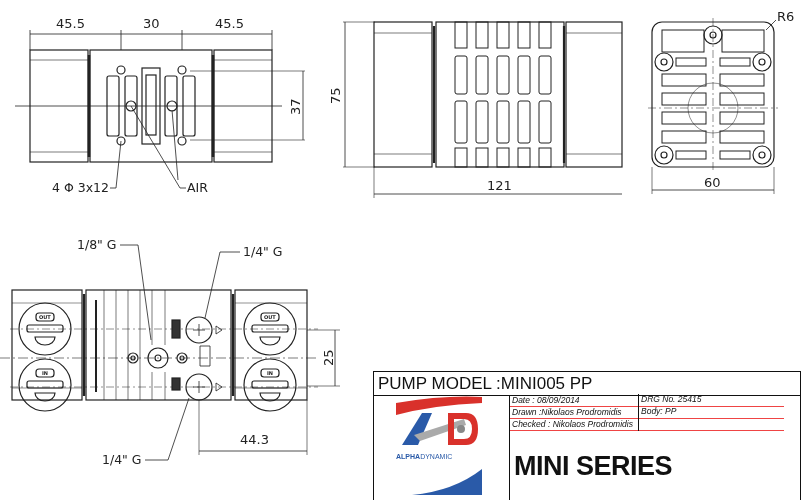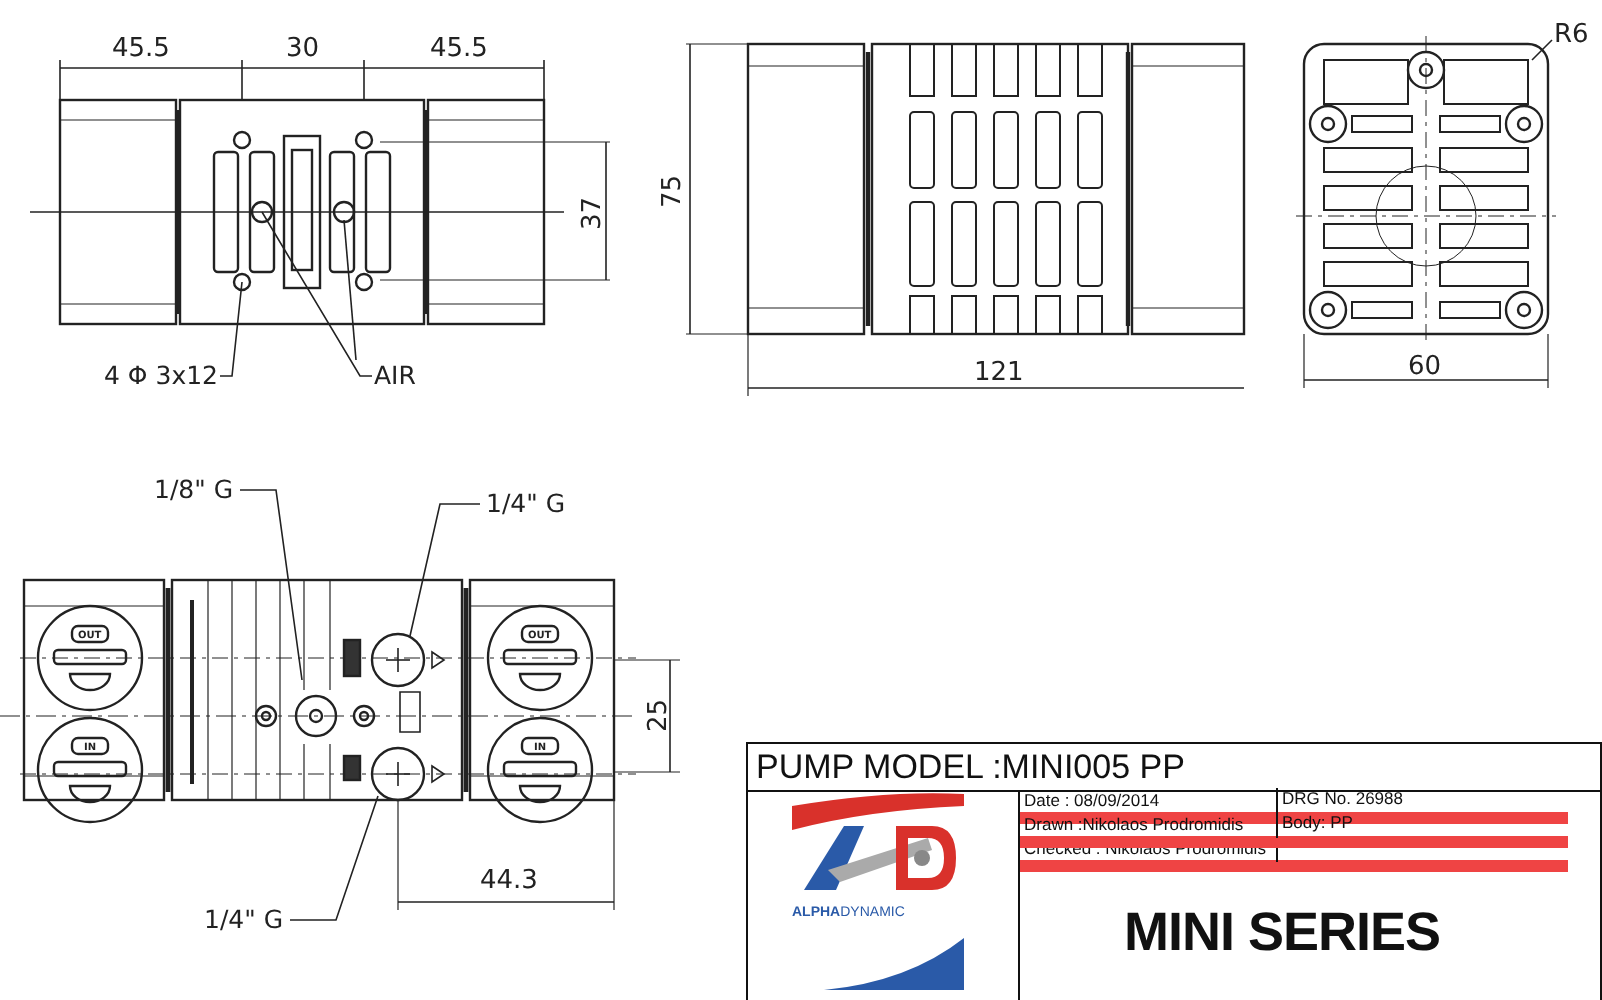--- a/index.html
+++ b/index.html
@@ -4,24 +4,24 @@
 <style>
   html,body{margin:0;padding:0;background:#fff;}
   body{width:801px;height:500px;position:relative;overflow:hidden;font-family:"DejaVu Sans",sans-serif;}
   svg{position:absolute;left:0;top:0;}
   .dim{font-family:"DejaVu Sans",sans-serif;font-size:13px;fill:#222;}
   .lbl{font-family:"DejaVu Sans",sans-serif;font-size:12.5px;fill:#222;}
   .tb{position:absolute;left:373px;top:371px;width:428px;height:130px;border:1.5px solid #111;box-sizing:border-box;background:#fff;}
   .tb-title{height:23px;border-bottom:1.5px solid #111;font-family:"Liberation Sans",sans-serif;font-size:17px;line-height:23px;padding-left:4px;color:#111;}
   .tb-body{position:absolute;top:23px;left:0;right:0;bottom:0;}
   .tb-logo{position:absolute;left:0;top:0;width:135px;bottom:0;border-right:1.5px solid #111;}
-  .tb-row{position:absolute;left:136px;right:16px;height:11px;border-bottom:6px solid #ef4444;font-family:"Liberation Sans",sans-serif;font-size:8.5px;line-height:11px;color:#111;}
+  .tb-row{position:absolute;left:136px;right:16px;height:11px;border-bottom:1px solid #ef4444;font-family:"Liberation Sans",sans-serif;font-size:8.5px;line-height:11px;color:#111;font-style:italic;}
   .tb-c1{position:absolute;left:2px;top:0;}
   .tb-c2{position:absolute;left:128px;top:-1px;bottom:-1px;border-left:1px solid #111;padding-left:2px;}
-  .tb-series{position:absolute;left:140px;top:56px;font-family:"Liberation Sans",sans-serif;font-weight:bold;font-size:27px;color:#111;letter-spacing:-0.5px;margin-left:48px;}
+  .tb-series{position:absolute;left:140px;top:56px;font-family:"Liberation Sans",sans-serif;font-weight:bold;font-size:27px;color:#111;letter-spacing:-0.5px;}
   .logo-text{position:absolute;left:22px;top:58px;font-family:"Liberation Sans",sans-serif;font-size:7px;font-weight:bold;color:#2a5aa8;}
   .logo-text span{color:#2a5aa8;font-weight:normal;}
 </style>
 </head>
 <body>
 
 <svg width="801" height="500" viewBox="0 0 801 500">
   <g stroke="#222" stroke-width="1.2" fill="none">
 
     <g>
@@ -250,21 +250,21 @@
         <path d="M28 50 L48 18 L58 18 L44 50 Z" fill="#2a5aa8"></path>
         <path d="M40 40 L90 24 L92 30 L46 46 Z" fill="#aaa"></path>
         <path d="M74 18 L92 18 Q104 18 104 34 Q104 50 92 50 L74 50 Z M80 24 L80 44 L90 44 Q98 44 98 34 Q98 24 90 24 Z" fill="#d9312b"></path>
         <circle cx="87" cy="34" r="4" fill="#888"></circle>
         <path d="M38 100 Q80 96 108 74 L108 100 Z" fill="#2a5aa8"></path>
       </svg>
       <div class="logo-text"><b>ALPHA</b><span>DYNAMIC</span></div>
     </div>
     <div class="tb-row" style="top:0">
       <span class="tb-c1">Date : 08/09/2014</span>
-      <span class="tb-c2">DRG No. 26988</span>
+      <span class="tb-c2">DRG No. 25415</span>
     </div>
     <div class="tb-row" style="top:24px">
       <span class="tb-c1">Checked : Nikolaos Prodromidis</span>
       <span class="tb-c2"></span>
     </div>
     <div class="tb-row" style="top:12px">
       <span class="tb-c1">Drawn :Nikolaos Prodromidis</span>
       <span class="tb-c2">Body: PP</span>
     </div>
     <div class="tb-series">MINI SERIES</div>

